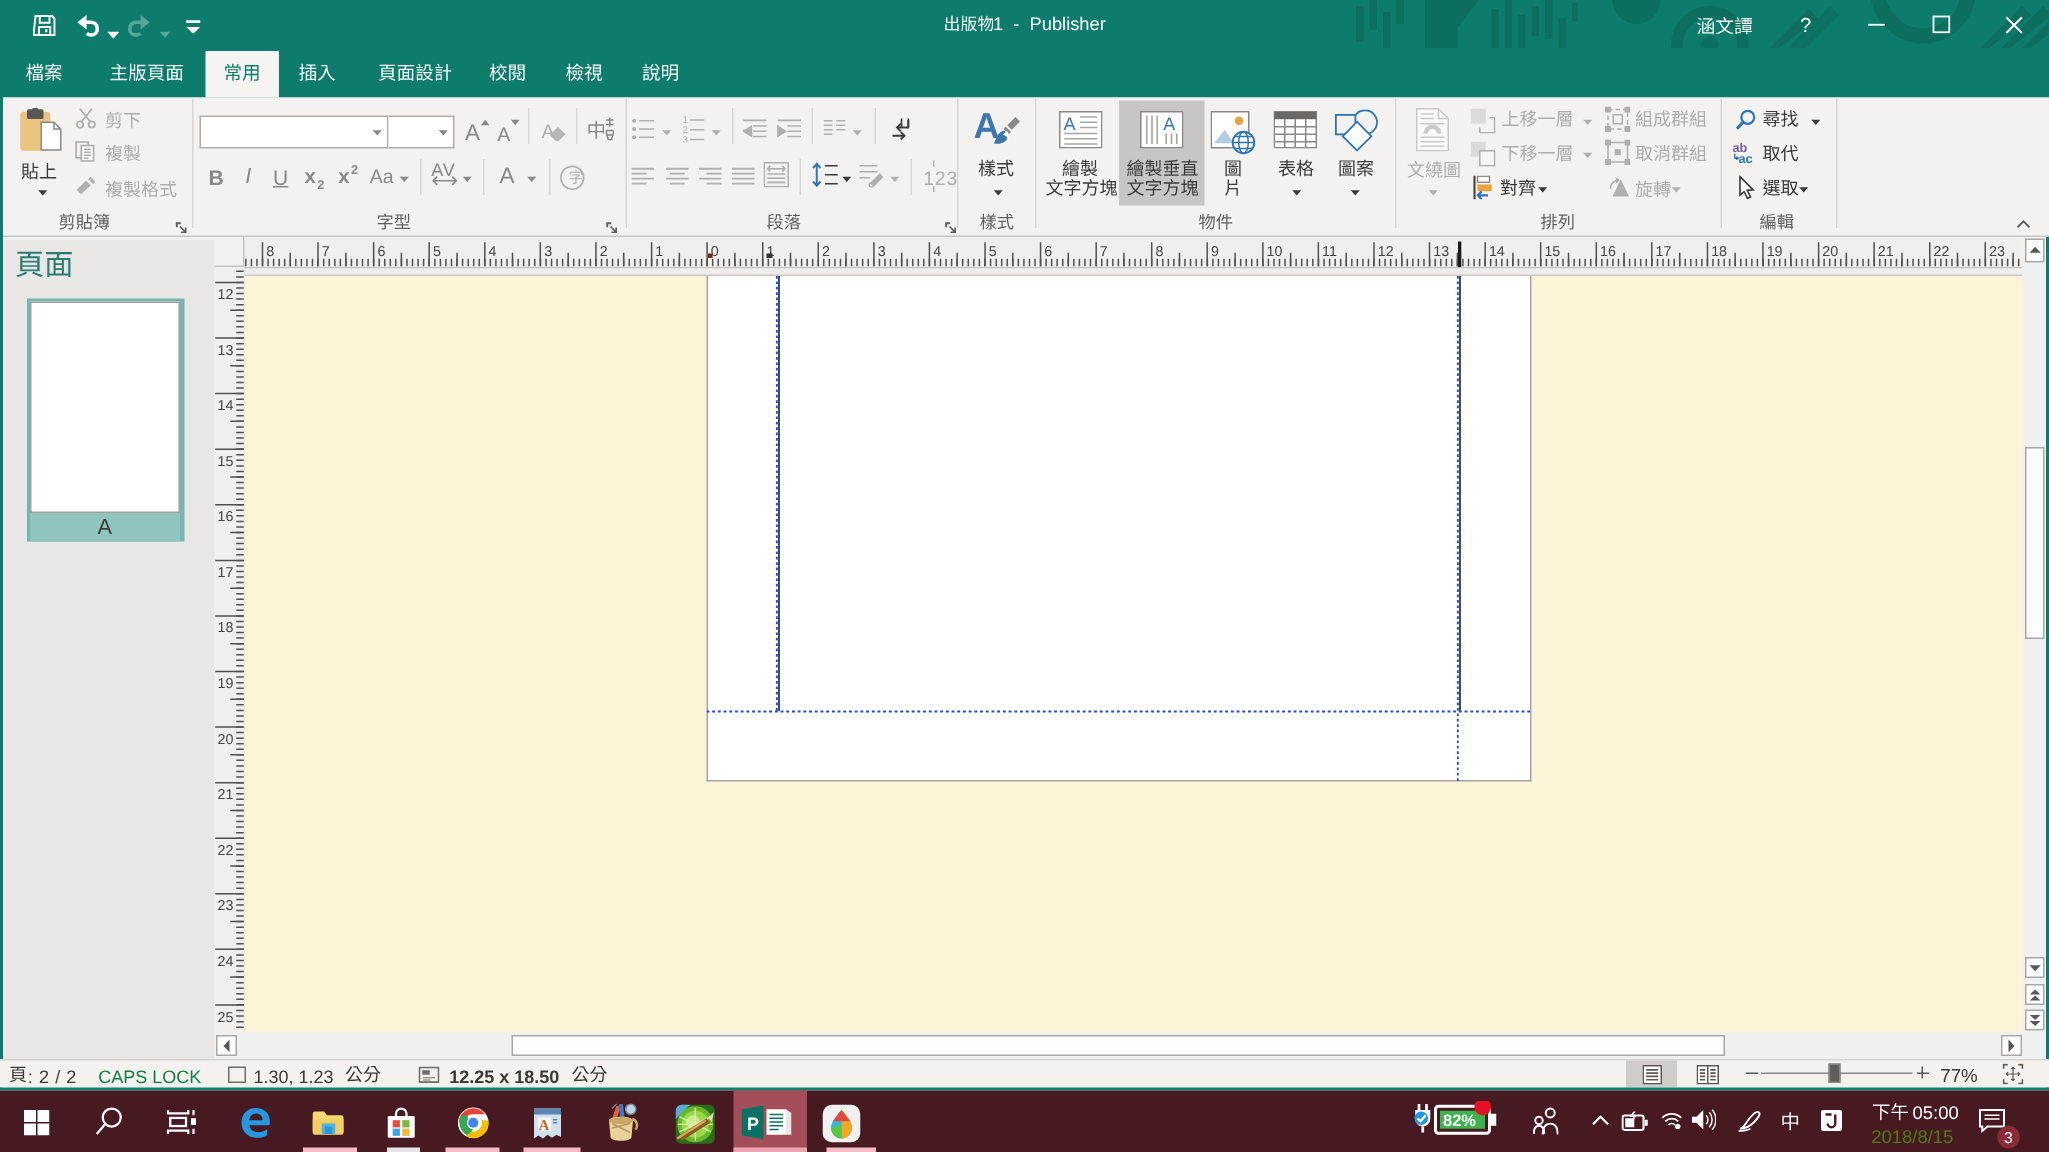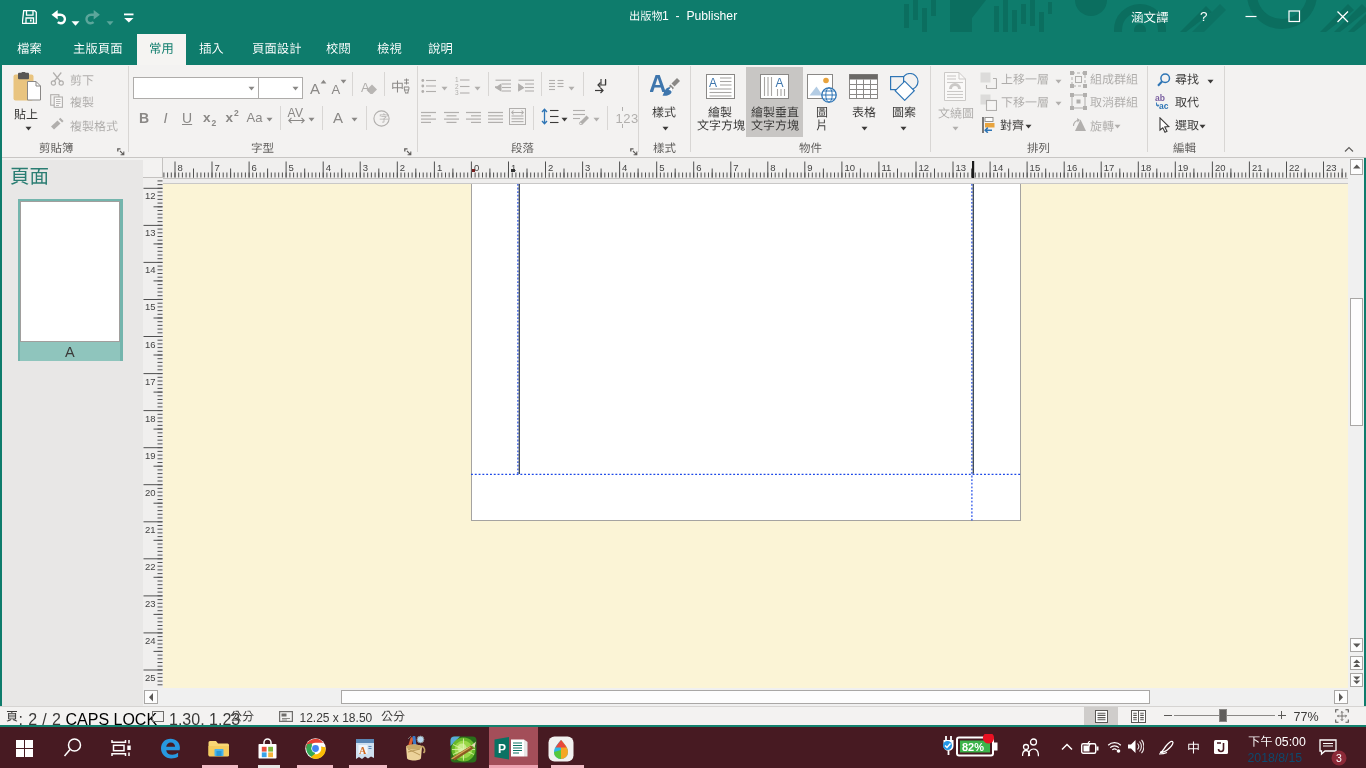--- a/index.html
+++ b/index.html
@@ -817,36 +817,36 @@
 <svg class="abs" style="left:1333.5px;top:689.5px" width="14" height="14.5" viewBox="0 0 14 14.5">
     <path d="M5 3 L9 7.25 L5 11.5 Z" fill="#5a5856"></path>
   </svg>
 <div style="position:absolute;left:341px;top:689.5px;width:809px;height:14.5px;background:#fdfdfd;border:1px solid #a9a7a5"></div>
 <div style="position:absolute;left:0px;top:706px;width:1366px;height:19px;background:#f3f2f1;border-top:1px solid #d6d4d2"></div>
 <svg style="position:absolute;left:6px;top:709.8px" width="12.0" height="12" viewBox="0 -880 1000 1000" fill="#3b3a39">
     <g transform="scale(1,-1)">
       <path d="M255 419H760V328H255ZM255 270H760V177H255ZM255 568H760V477H255ZM574 51C691 11 810 -42 881 -81L952 -30C874 10 745 62 628 100ZM359 105C290 59 154 7 46 -22C63 -37 86 -64 98 -80C205 -49 341 4 428 57ZM81 788V719H456C450 689 443 656 435 628H177V117H840V628H513L542 719H916V788Z"></path>
     </g>
   </svg>
-<div style="position:absolute;left:18.5px;top:710.5px;font-size:16px;color:#3b3a39;white-space:pre;letter-spacing:0.4px">: 2 / 2</div>
-<div style="position:absolute;left:65.5px;top:710.5px;font-size:16px;color:#000000;white-space:pre;">CAPS LOCK</div>
+<div style="position:absolute;left:18.5px;top:710.5px;font-size:12px;color:#3b3a39;white-space:pre;letter-spacing:0.4px">: 2 / 2</div>
+<div style="position:absolute;left:65.5px;top:710.5px;font-size:12px;color:#15803d;white-space:pre;">CAPS LOCK</div>
 <div style="position:absolute;left:152px;top:710.5px;width:11.5px;height:11px;border:1.2px solid #706e6c"></div>
-<div style="position:absolute;left:169px;top:710.5px;font-size:16px;color:#3b3a39;white-space:pre;">1.30, 1.23</div>
+<div style="position:absolute;left:169px;top:710.5px;font-size:12px;color:#3b3a39;white-space:pre;">1.30, 1.23</div>
 <svg style="position:absolute;left:229.5px;top:709.8px" width="24.0" height="12" viewBox="0 -880 2000 1000" fill="#3b3a39">
     <g transform="scale(1,-1)">
       <path d="M317 811C254 658 149 511 37 417C56 403 89 373 103 357C215 460 326 620 398 785ZM163 -31C200 -16 256 -13 779 22C800 -13 818 -46 832 -73L908 -32C860 57 763 198 682 306L610 274C650 220 694 155 735 93L271 66C375 186 478 342 565 497L481 533C397 362 268 183 226 137C188 89 160 56 132 50C144 27 158 -14 163 -31ZM459 815V738H646C702 587 799 441 912 356C925 379 953 411 971 427C852 504 751 655 703 815Z"></path>
       <path transform="translate(1000,0)" d="M295 807C246 650 154 516 35 434C53 421 85 393 99 378C130 402 159 430 187 461V389H392C370 219 314 59 76 -19C93 -35 115 -65 125 -85C382 8 446 190 473 389H732C720 135 705 35 679 9C669 -1 657 -4 637 -4C613 -4 552 -3 486 3C500 -18 509 -50 511 -72C574 -76 636 -77 670 -74C704 -71 727 -64 747 -38C782 0 796 115 811 426C812 436 812 462 812 462H188C266 549 331 661 372 788ZM452 823V752H629C687 601 792 460 916 380C929 401 954 432 971 448C843 520 734 665 684 823Z"></path>
     </g>
   </svg>
 <svg class="abs" style="left:279px;top:710.5px" width="14" height="11" viewBox="0 0 14 11">
 <rect x="0.6" y="0.6" width="12.8" height="9.8" fill="none" stroke="#706e6c" stroke-width="1.2"></rect>
 <rect x="2.5" y="2.5" width="5" height="3" fill="#706e6c"></rect>
     <path d="M3 7.5 h8 M3 9 h5" stroke="#706e6c" stroke-width="0.8"></path>
   </svg>
-<div style="position:absolute;left:299.5px;top:710.5px;font-size:12px;color:#3b3a39;white-space:pre;">12.25 x 18.50</div>
+<div style="position:absolute;left:299.5px;top:710.5px;font-size:12px;color:#3b3a39;white-space:pre;font-weight:bold;">12.25 x 18.50</div>
 <svg style="position:absolute;left:380.5px;top:709.8px" width="24.0" height="12" viewBox="0 -880 2000 1000" fill="#3b3a39">
     <g transform="scale(1,-1)">
       <path d="M317 811C254 658 149 511 37 417C56 403 89 373 103 357C215 460 326 620 398 785ZM163 -31C200 -16 256 -13 779 22C800 -13 818 -46 832 -73L908 -32C860 57 763 198 682 306L610 274C650 220 694 155 735 93L271 66C375 186 478 342 565 497L481 533C397 362 268 183 226 137C188 89 160 56 132 50C144 27 158 -14 163 -31ZM459 815V738H646C702 587 799 441 912 356C925 379 953 411 971 427C852 504 751 655 703 815Z"></path>
       <path transform="translate(1000,0)" d="M295 807C246 650 154 516 35 434C53 421 85 393 99 378C130 402 159 430 187 461V389H392C370 219 314 59 76 -19C93 -35 115 -65 125 -85C382 8 446 190 473 389H732C720 135 705 35 679 9C669 -1 657 -4 637 -4C613 -4 552 -3 486 3C500 -18 509 -50 511 -72C574 -76 636 -77 670 -74C704 -71 727 -64 747 -38C782 0 796 115 811 426C812 436 812 462 812 462H188C266 549 331 661 372 788ZM452 823V752H629C687 601 792 460 916 380C929 401 954 432 971 448C843 520 734 665 684 823Z"></path>
     </g>
   </svg>
 <div style="position:absolute;left:1084px;top:706.5px;width:34px;height:18.5px;background:#cfcdcb"></div>
 <svg class="abs" style="left:1095px;top:709.5px" width="13" height="13" viewBox="0 0 13 13">
 <rect x="0.5" y="0.5" width="12" height="12" fill="#fff" stroke="#5a5856"></rect>
 <path d="M2.5 3.2 h8 M2.5 5.4 h8 M2.5 7.6 h8 M2.5 9.8 h8" stroke="#5a5856" stroke-width="1.1"></path>
@@ -1015,20 +1015,20 @@
 <rect x="0" y="0" width="14" height="14" rx="1.5" fill="#fff"></rect>
 <path d="M9.5 3 V9 a2.5 2.5 0 0 1 -5 0 M3 3 h4" stroke="#471a22" fill="none" stroke-width="1.6"></path>
   </svg>
 <svg style="position:absolute;left:1247.5px;top:734.5px" width="24.6" height="12.3" viewBox="0 -880 2000 1000" fill="#fff">
     <g transform="scale(1,-1)">
       <path d="M55 766V691H441V-79H520V451C635 389 769 306 839 250L892 318C812 379 653 469 534 527L520 511V691H946V766Z"></path>
       <path transform="translate(1000,0)" d="M54 381V305H462V-81H539V305H947V381H539V632H871V706H288C304 744 319 784 332 824L254 843C213 706 142 573 56 489C75 479 109 456 124 443C170 494 214 559 252 632H462V381Z"></path>
     </g>
   </svg>
 <div style="position:absolute;left:1275px;top:734.5px;font-size:12.3px;color:#fff;white-space:pre;">05:00</div>
-<div style="position:absolute;left:1247.5px;top:751px;font-size:12.3px;color:#0c4a6e;white-space:pre;">2018/8/15</div>
+<div style="position:absolute;left:1247.5px;top:751px;font-size:12.3px;color:#4d7c0f;white-space:pre;">2018/8/15</div>
 <svg class="abs" style="left:1319px;top:739px" width="18" height="17" viewBox="0 0 18 17">
 <path d="M1 1 H17 V12 H6 L2.5 15 V12 H1 Z" fill="none" stroke="#fff" stroke-width="1.3"></path>
 <path d="M4 4.5 h10 M4 7 h10" stroke="#fff" stroke-width="1.1"></path>
   </svg>
 <svg class="abs" style="left:1331px;top:750px" width="16" height="16" viewBox="0 0 16 16">
 <circle cx="8" cy="8" r="7.5" fill="#8b2a38"></circle>
     <text x="5" y="12" font-family="Liberation Sans" font-size="10.5" fill="#fff">3</text>
   </svg>
 </body></html>

